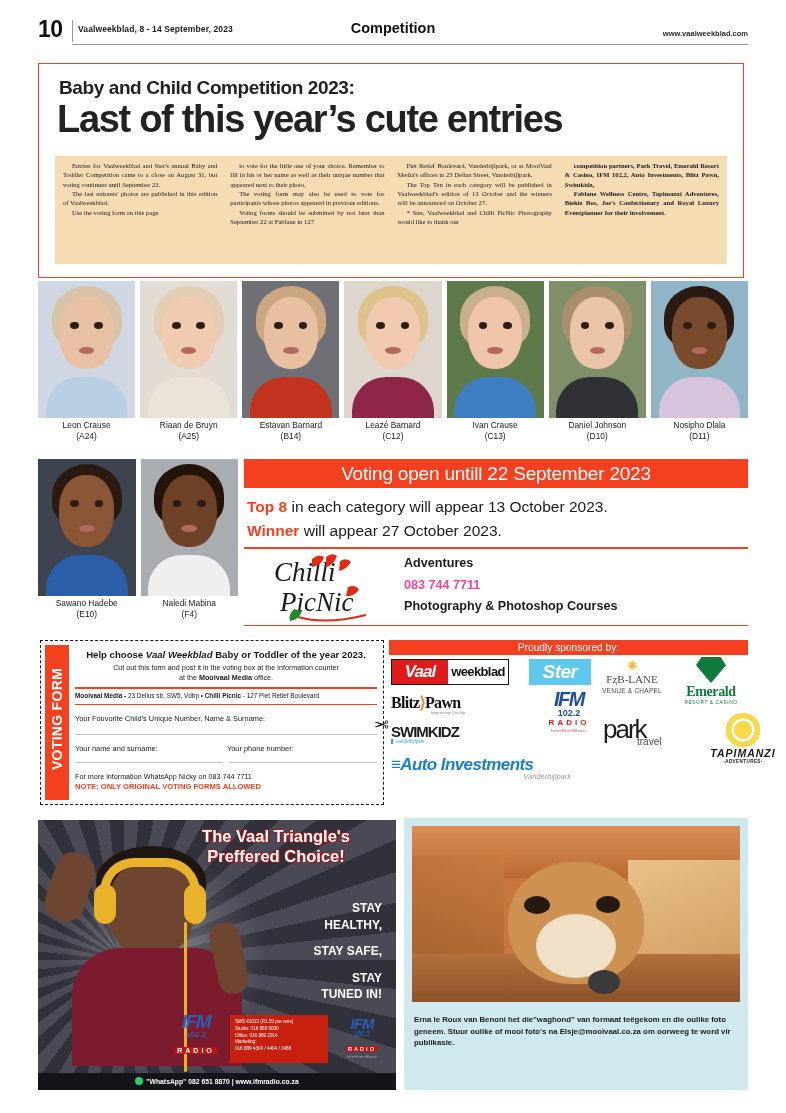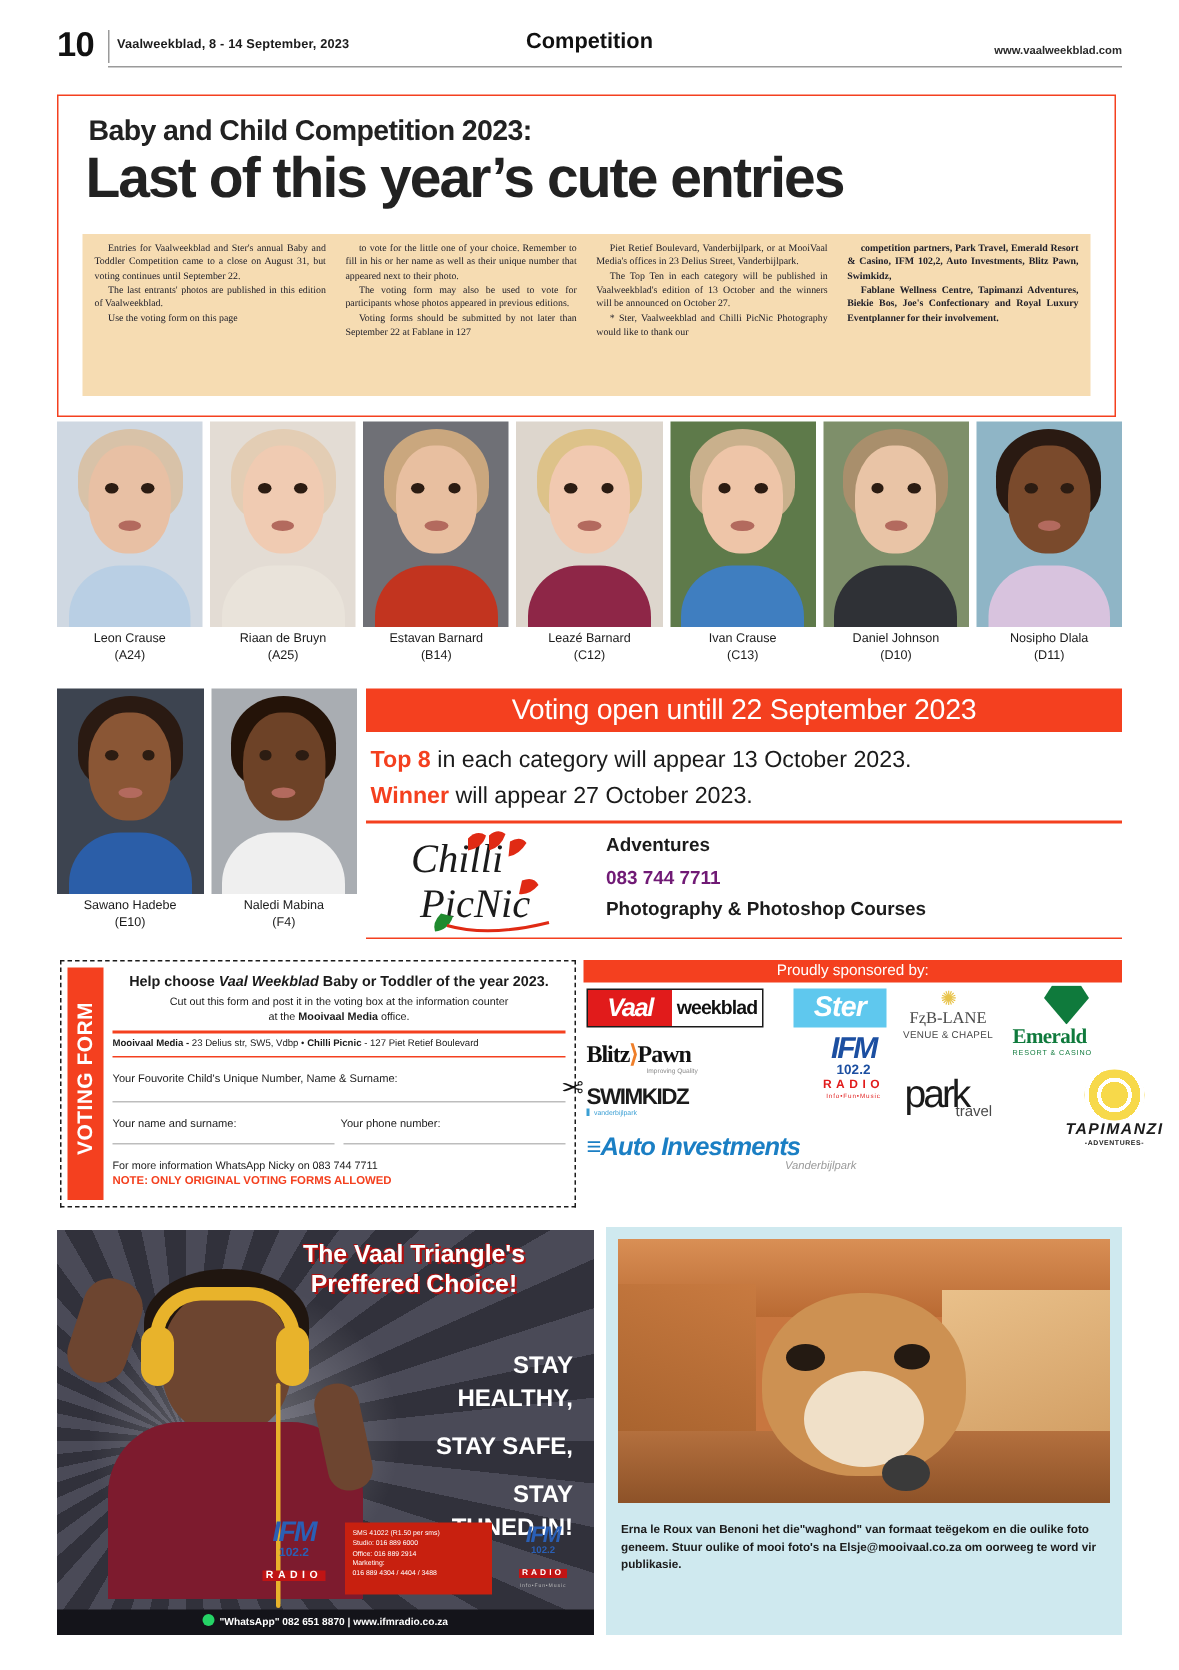--- a/index.html
+++ b/index.html
@@ -39,21 +39,21 @@
   .votingpanel{position:absolute;left:244px;top:459px;width:504px;height:168px;}
   .votebar{position:absolute;left:0;top:0;width:504px;height:29px;background:#f4401f;}
   .votebar span{position:absolute;left:0;right:0;top:4px;text-align:center;font-size:19px;color:#fff;letter-spacing:-.2px;}
   .votelines{position:absolute;left:3px;top:36px;font-size:15.5px;line-height:1.55;color:#1b1b1b;}
   .votelines b{color:#f4401f;}
   .thinrule{position:absolute;left:0;top:88px;width:504px;height:1.6px;background:#f4401f;}
   .thinrule2{position:absolute;left:0;top:166px;width:504px;height:1.4px;background:#f4401f;}
   .chilli{position:absolute;left:26px;top:92px;width:120px;height:72px;}
   .chilli svg{width:120px;height:72px;}
   .contactblk{position:absolute;left:160px;top:94px;font-size:12.6px;font-weight:bold;line-height:1.72;color:#1b1b1b;}
-  .contactblk .tel{color:#701a75;}
+  .contactblk .tel{color:#ec4899;}
 
   
   .formbox{position:absolute;left:40px;top:640px;width:344px;height:165px;border:1.6px dashed #1b1b1b;box-sizing:border-box;background:#fff;}
   .formtab{position:absolute;left:4px;top:4px;width:24px;height:155px;background:#f4401f;}
   .formtab span{position:absolute;left:-66px;top:66px;width:155px;text-align:center;color:#fff;font-size:14px;font-weight:bold;letter-spacing:.3px;transform:rotate(-90deg);}
   .fm-in{position:absolute;left:34px;top:5px;width:302px;height:153px;}
   .fm-h{font-size:9.6px;font-weight:bold;text-align:center;margin-top:3px;color:#1b1b1b;}
   .fm-h i{font-style:italic;}
   .fm-sub{font-size:7.2px;text-align:center;line-height:1.35;margin-top:3px;color:#1b1b1b;}
   .fm-sub b{font-weight:bold;}
@@ -83,21 +83,21 @@
   .lg-vaal .a{width:56px;background:#e11b1b;color:#fff;font-size:17px;font-weight:bold;font-style:italic;text-align:center;line-height:23px;letter-spacing:-1px;}
   .lg-vaal .b{flex:1;background:#fff;color:#111;font-size:13px;font-weight:bold;text-align:center;line-height:23px;letter-spacing:-.6px;}
   
   .lg-ster{left:140px;top:2px;width:62px;height:26px;background:#5fc8ee;color:#fff;font-size:19px;font-weight:bold;font-style:italic;text-align:center;line-height:26px;letter-spacing:-.5px;}
   
   .lg-fab{left:212px;top:0px;width:62px;height:44px;text-align:center;}
   .lg-fab .f1{font-size:11px;color:#4a4a4a;margin-top:16px;font-family:"Liberation Serif",serif;}
   .lg-fab .f2{font-size:6.6px;color:#4a4a4a;letter-spacing:.2px;margin-top:2px;}
   .lg-fab .star{position:absolute;left:26px;top:1px;color:#e8c34a;font-size:13px;}
   
-  .lg-emer{left:286px;top:0px;width:72px;text-align:left;}
+  .lg-emer{left:286px;top:0px;width:72px;text-align:center;}
   .lg-emer .gem{width:30px;height:26px;background:#0f7a3c;margin:0 auto;clip-path:polygon(18% 0,82% 0,100% 32%,50% 100%,0 32%);}
   .lg-emer .nm{font-size:14px;color:#0f7a3c;font-weight:bold;letter-spacing:-.4px;margin-top:1px;font-family:"Liberation Serif",serif;}
   .lg-emer .sb{font-size:4.8px;color:#0f7a3c;letter-spacing:.6px;}
   
   .lg-blitz{left:2px;top:36px;width:120px;height:24px;}
   .lg-blitz .t{font-size:16px;font-weight:bold;color:#111;letter-spacing:-.7px;font-family:"Liberation Serif",serif;}
   .lg-blitz .t .x{color:#ef7f2a;}
   .lg-blitz .s{font-size:4.4px;color:#8a8a8a;margin-left:40px;margin-top:-2px;}
   
   .lg-ifm{left:140px;top:32px;width:80px;text-align:center;}
@@ -135,21 +135,21 @@
   .ad-head{position:absolute;left:52px;top:16px;width:86px;height:96px;border-radius:46% 46% 44% 44%;background:#6d4530;}
   .ad-hair{position:absolute;left:40px;top:2px;width:110px;height:72px;border-radius:50% 50% 40% 40%;background:#201610;}
   .ad-body{position:absolute;left:16px;top:104px;width:170px;height:118px;border-radius:48px 48px 0 0;background:#7d1b2e;}
   .ad-arm{position:absolute;left:-6px;top:8px;width:40px;height:70px;border-radius:18px;background:#6d4530;transform:rotate(18deg);}
   .ad-arm2{position:absolute;left:158px;top:78px;width:30px;height:72px;border-radius:14px;background:#6d4530;transform:rotate(-12deg);}
   .ad-hp1{position:absolute;left:38px;top:40px;width:22px;height:40px;border-radius:11px;background:#e8b32b;}
   .ad-hp2{position:absolute;left:128px;top:40px;width:22px;height:40px;border-radius:11px;background:#e8b32b;}
   .ad-hband{position:absolute;left:44px;top:14px;width:100px;height:34px;border-radius:50px 50px 0 0;border:9px solid #e8b32b;border-bottom:none;box-sizing:border-box;}
   .ad-cord{position:absolute;left:128px;top:78px;width:3px;height:150px;background:#e8b32b;border-radius:2px;}
   .ad-h1{position:absolute;left:132px;top:6px;width:212px;text-align:center;font-size:16.5px;font-weight:bold;color:#fff;line-height:1.22;text-shadow:1.4px 1.4px 0 #b01010,-.6px -.6px 0 #b01010;}
-  .ad-stay{position:absolute;left:214px;top:80px;width:130px;text-align:right;font-size:16px;font-weight:bold;color:#fff;line-height:1.38;}
+  .ad-stay{position:absolute;left:214px;top:80px;width:130px;text-align:right;font-size:12px;font-weight:bold;color:#fff;line-height:1.38;}
   .ad-stay .gap{display:block;height:10px;}
   .ad-logo{position:absolute;left:120px;top:192px;width:76px;text-align:center;}
   .ad-logo .m{font-size:19px;font-weight:bold;font-style:italic;color:#2a5fb5;letter-spacing:-1.4px;line-height:1;}
   .ad-logo .n{font-size:8px;font-weight:bold;color:#2a5fb5;line-height:1;}
   .ad-logo .r{font-size:7px;font-weight:bold;color:#fff;background:#c01414;letter-spacing:3px;display:inline-block;padding:0 2px;margin-top:1px;}
   .ad-redbox{position:absolute;left:192px;top:195px;width:98px;height:48px;background:#c8200f;color:#fff;font-size:4.6px;line-height:1.48;padding:4px 5px;box-sizing:border-box;}
   .ad-logo2{position:absolute;left:296px;top:196px;width:56px;text-align:center;}
   .ad-logo2 .m{font-size:15px;font-weight:bold;font-style:italic;color:#2a5fb5;letter-spacing:-1px;line-height:1;}
   .ad-logo2 .n{font-size:6.4px;font-weight:bold;color:#2a5fb5;line-height:1;}
   .ad-logo2 .r{font-size:5.6px;font-weight:bold;color:#fff;background:#c01414;letter-spacing:2px;display:inline-block;padding:0 2px;margin-top:1px;}

